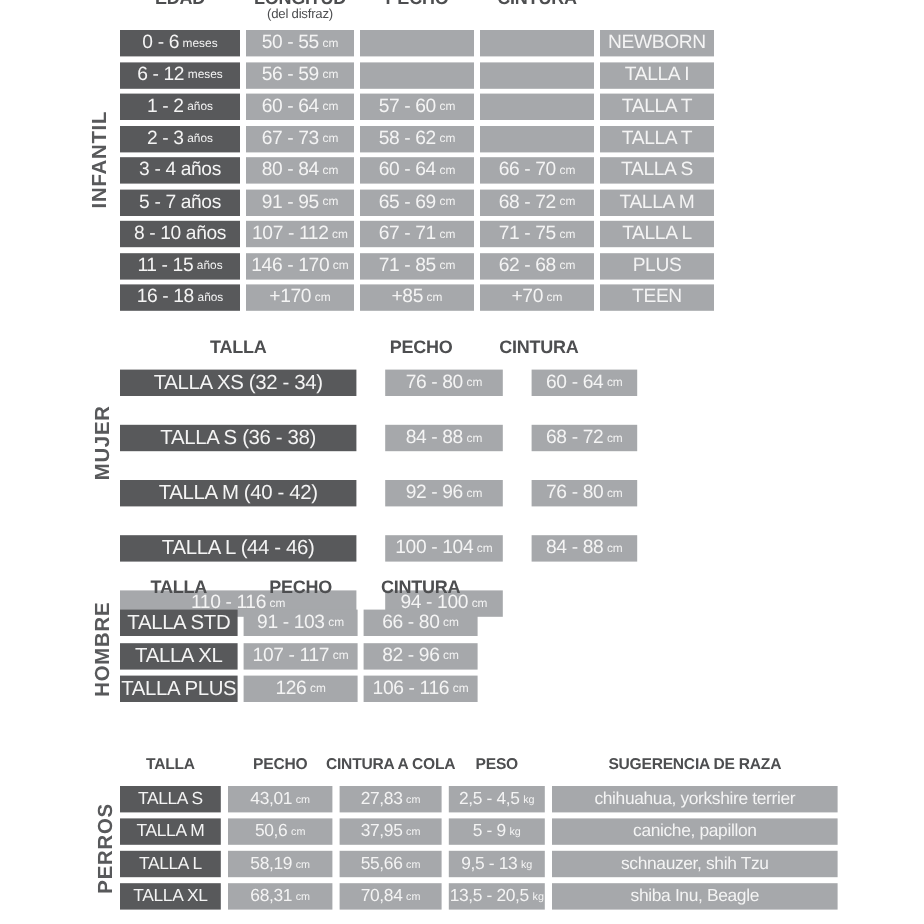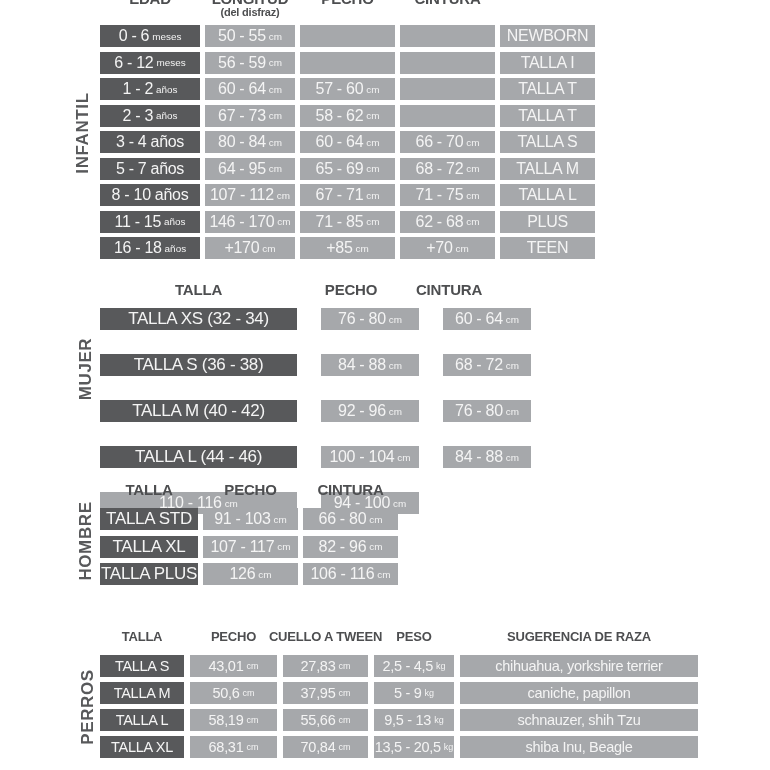--- a/index.html
+++ b/index.html
@@ -11,21 +11,21 @@
     position:absolute;transform:translate(-50%,-50%) rotate(-90deg);
     font-weight:bold;font-size:17px;letter-spacing:0.6px;color:var(--dark,#58595b);
     white-space:nowrap;
   }
   .head-row{position:absolute;display:grid;}
   .head-cell{
     display:flex;flex-direction:column;align-items:center;justify-content:flex-start;
     color:var(--headtext,#4d4e50);font-weight:bold;white-space:nowrap;
   }
   .head-main{font-size:15px;line-height:15px;letter-spacing:-0.2px;}
-  .head-sub{font-size:11px;line-height:12px;font-weight:bold;letter-spacing:-0.2px;}
+  .head-sub{font-size:11px;line-height:12px;font-weight:normal;letter-spacing:-0.2px;}
   .grid{position:absolute;display:grid;}
   .cell{
     display:flex;align-items:center;justify-content:center;
     color:#f4f4f4;overflow:hidden;white-space:nowrap;letter-spacing:-0.3px;
   }
   .cell.dark{background:var(--dark,#58595b);}
   .cell.light{background:var(--light,#a6a8ab);}
   .unit{font-size:0.62em;margin-left:3px;letter-spacing:0;}
 
   
@@ -154,21 +154,21 @@
           <span class="val">66 - 70</span>
           <span class="unit">cm</span>
         </div>
         <div class="cell light">
           <span class="val">TALLA S</span>
         </div>
         <div class="cell dark">
           <span class="val">5 - 7 años</span>
         </div>
         <div class="cell light">
-          <span class="val">64 - 95</span>
+          <span class="val">91 - 95</span>
           <span class="unit">cm</span>
         </div>
         <div class="cell light">
           <span class="val">65 - 69</span>
           <span class="unit">cm</span>
         </div>
         <div class="cell light">
           <span class="val">68 - 72</span>
           <span class="unit">cm</span>
         </div>
@@ -356,21 +356,21 @@
   <section class="chart-section sec-perros">
     <div class="side-label">PERROS</div>
     <div class="head-row">
         <div class="head-cell">
           <div class="head-main">TALLA</div>
         </div>
         <div class="head-cell">
           <div class="head-main">PECHO</div>
         </div>
         <div class="head-cell">
-          <div class="head-main">CUELLO A TWEEN</div>
+          <div class="head-main">CINTURA A COLA</div>
         </div>
         <div class="head-cell">
           <div class="head-main">PESO</div>
         </div>
         <div class="head-cell">
           <div class="head-main">SUGERENCIA DE RAZA</div>
         </div>
       </div>
     <div class="grid">
         <div class="cell dark">

